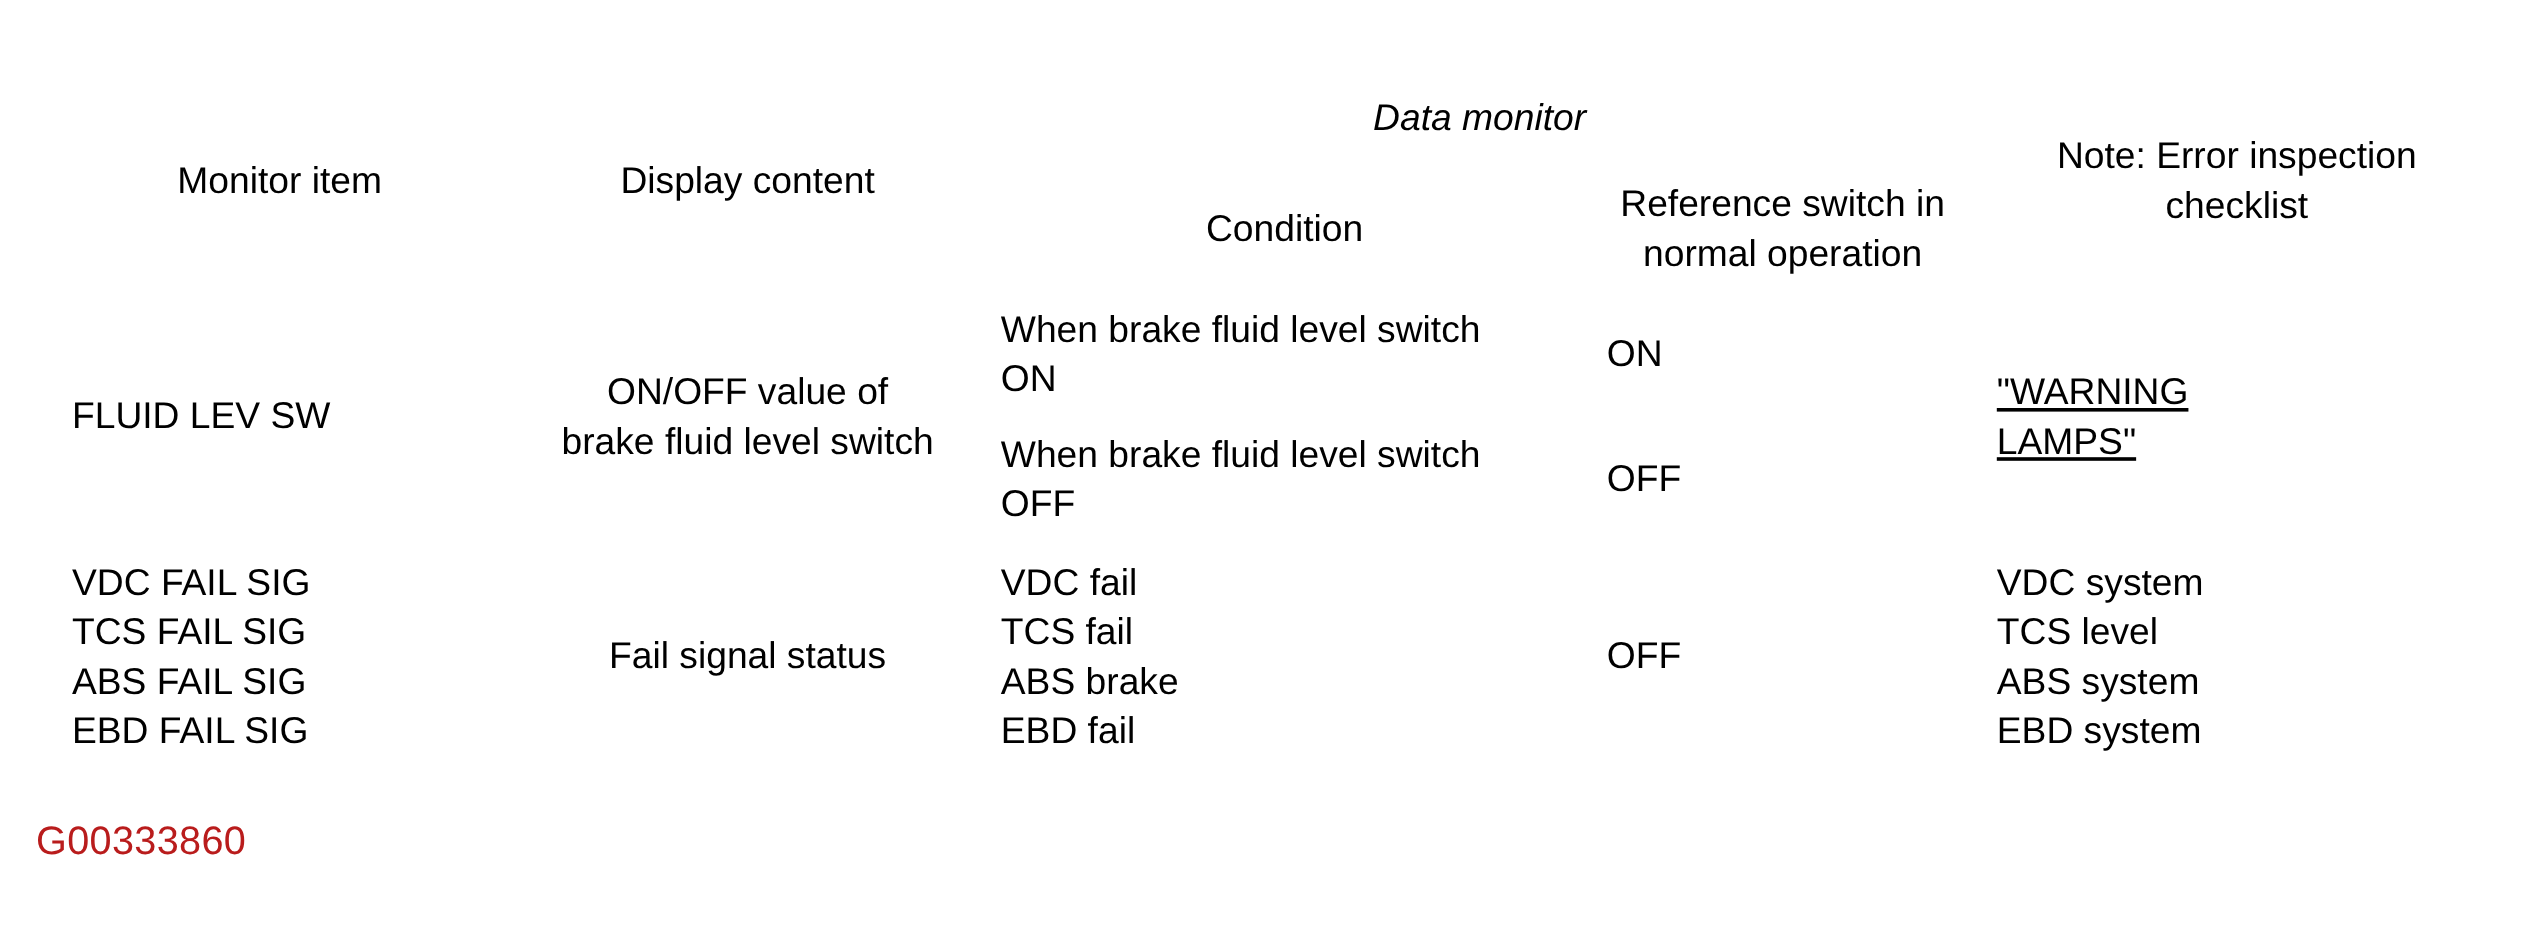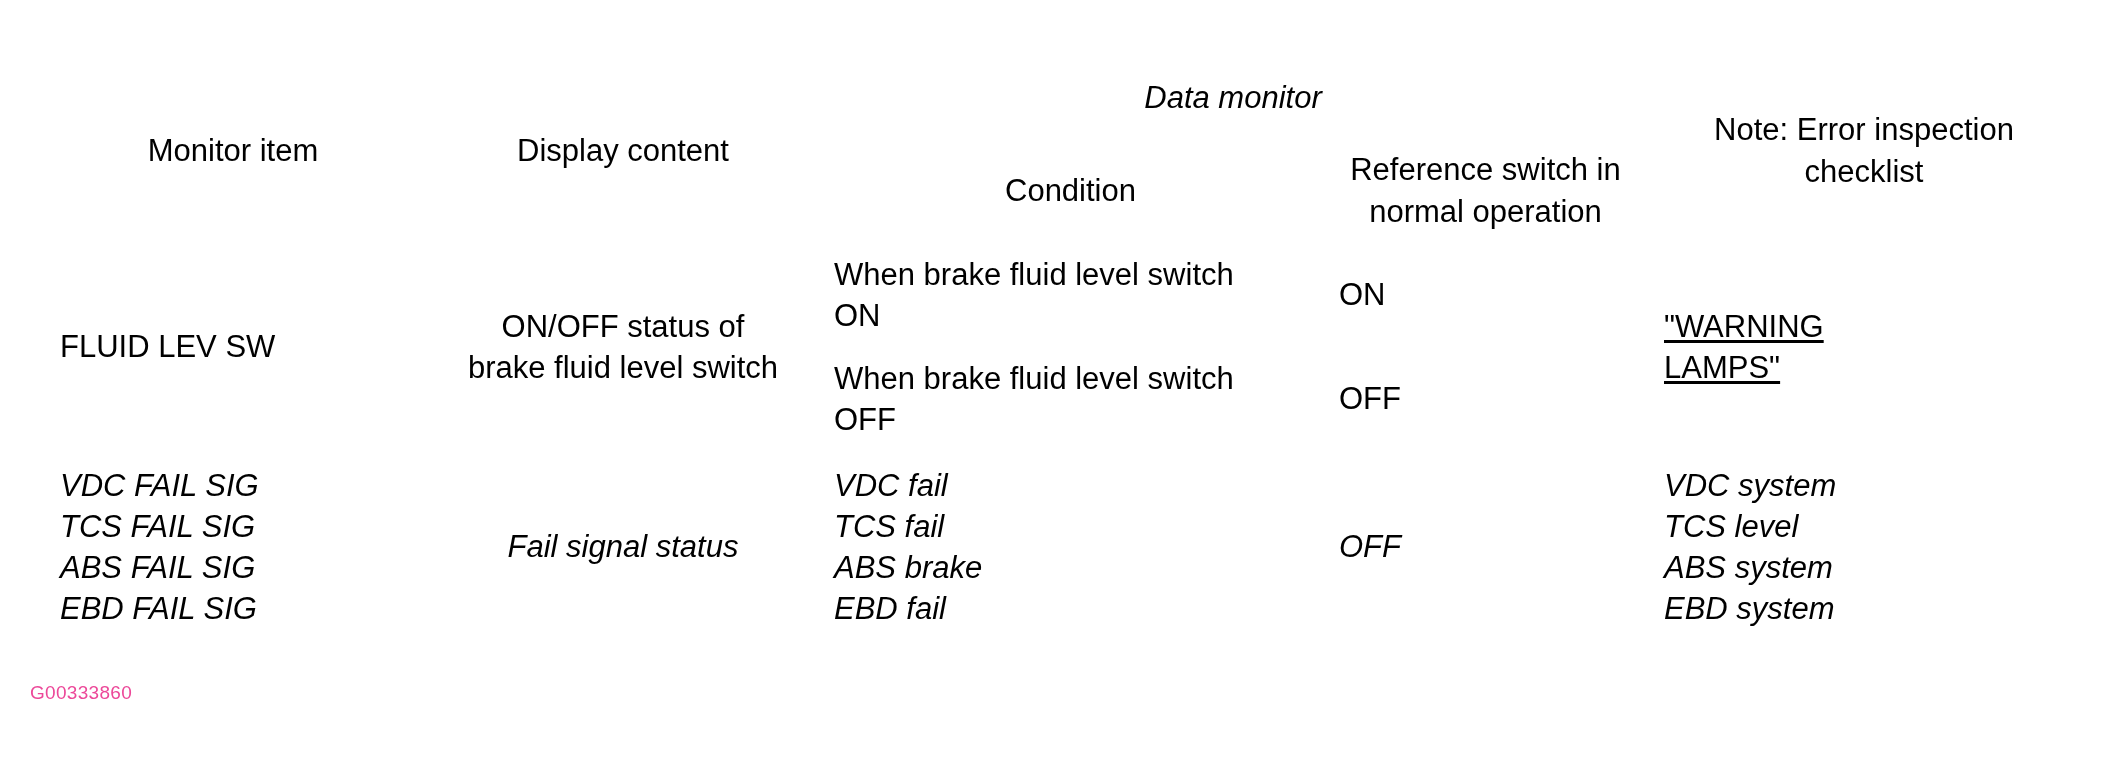--- a/index.html
+++ b/index.html
@@ -75,43 +75,43 @@
 
   .stack-line { display: block; }
 
   
   .hdr-group { height: 80px; font-style: italic; }
   .hdr-sub   { height: 105px; }
   .hdr-span  { height: 185px; }
 
   
   .sub-cell { height: 104px; }
-  .big-row  { height: 192px; font-style: italic; }
+  .big-row  { height: 192px; }
 
   
   .xref {
     text-decoration: underline;
     text-underline-offset: 3px;
     color: #000;
     cursor: pointer;
     display: inline;
   }
 
   .multi {
     line-height: 1.33;
   }
 
   
   .caption {
     position: absolute;
     left: 30px;
     top: 682px;
-    font-size: 19px;
+    font-size: 33px;
     letter-spacing: 0.3px;
-    color: #ec4899;
+    color: #b91c1c;
     font-family: "Liberation Sans", sans-serif;
   }
 </style>
 </head>
 <body>
 
 <div class="sheet">
 
   <div class="table-wrap">
     <table class="dm">
@@ -157,21 +157,21 @@
       </thead>
 
       <tbody>
 
         <tr>
           <td class="hr-med-bottom" rowspan="2">
             <span class="cell lft pad-l">FLUID LEV SW</span>
           </td>
           <td class="vl-left hr-med-bottom" rowspan="2">
             <span class="cell ctr multi">
-              <span class="stack-line">ON/OFF status of</span>
+              <span class="stack-line">ON/OFF value of</span>
               <span class="stack-line">brake fluid level switch</span>
             </span>
           </td>
           <td class="vl-left hr-thin-bottom sub-cell">
             <span class="cell lft multi">
               <span class="stack-line">When brake fluid level switch</span>
               <span class="stack-line">ON</span>
             </span>
           </td>
           <td class="vl-left hr-thin-bottom sub-cell">

